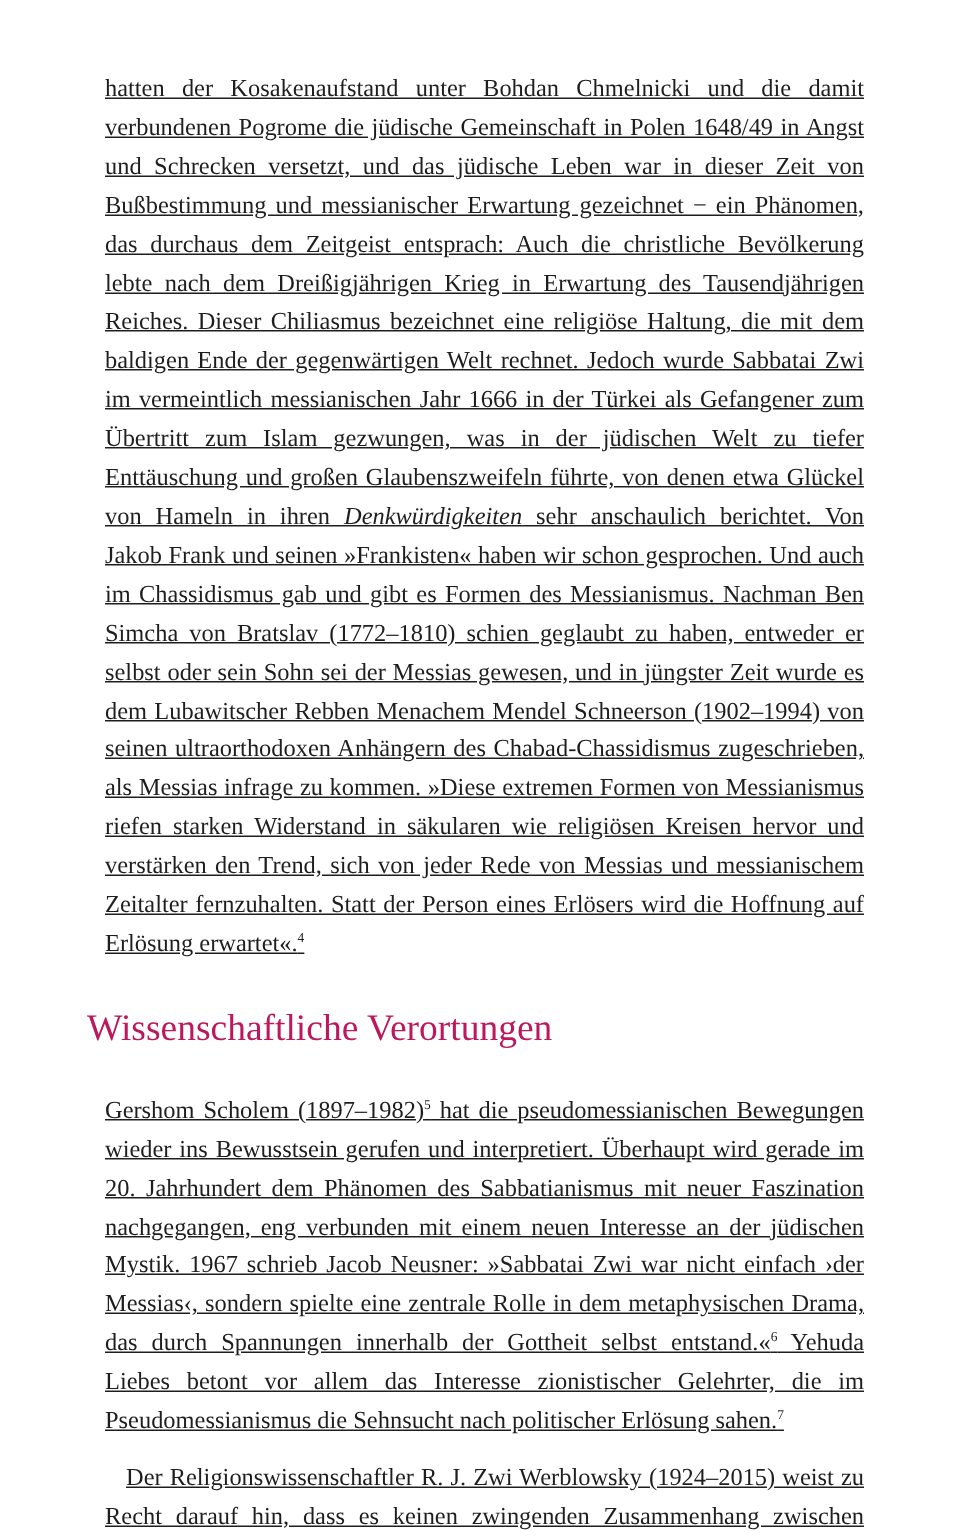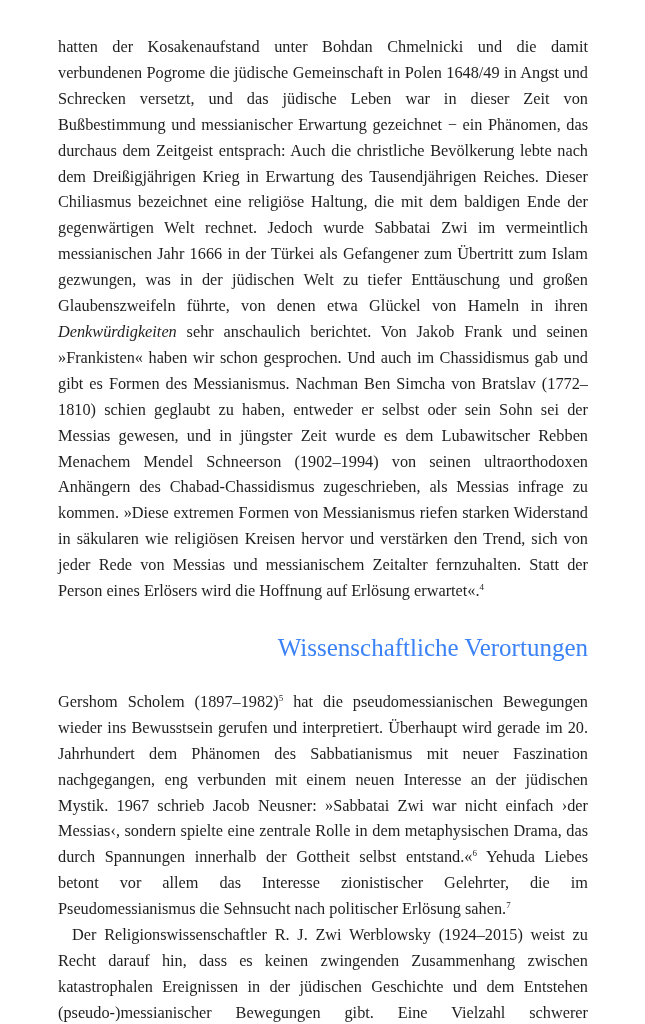--- a/index.html
+++ b/index.html
@@ -3,26 +3,26 @@
 <meta charset="utf-8">
 <style>
   html, body { margin: 0; padding: 0; background: #ffffff; }
   body { width: 645px; height: 1024px; overflow: hidden; position: relative; }
   .page {
     position: absolute; left: 58px; top: 34px; width: 530px;
     font-family: "Liberation Serif", "DejaVu Serif", serif;
     font-size: 16.3px; line-height: 25.9px; color: #1e1e1e;
     text-align: justify; hyphens: manual;
   }
-  .page p { margin: 0; }
+  .page p { margin: 12px; text-decoration: underline; }
   .page p.indent { text-indent: 14px; }
   .heading {
     font-family: "Liberation Serif", "DejaVu Serif", serif;
-    font-size: 25px; font-weight: normal; text-align: right;
-    margin: 29px 0 26px 0; line-height: 30px; color: #3b82f6;
+    font-size: 25px; font-weight: normal; text-align: left;
+    margin: 29px 0 26px 0; line-height: 30px; color: #be185d;
   }
   sup { font-size: 9px; line-height: 0; vertical-align: 6px; }
   em { font-style: italic; }
 </style>
 </head>
 <body>
 
 <div class="page">
   <p><span>hatten der Kosakenaufstand unter Bohdan Chmelnicki und die damit verbundenen Pogrome die jüdische Gemeinschaft in Polen 1648/49 in Angst und Schrecken versetzt, und das jüdische Leben war in dieser Zeit von Bußbestimmung und messianischer Erwartung gezeichnet − ein Phänomen, das durchaus dem Zeitgeist entsprach: Auch die christliche Bevölkerung lebte nach dem Dreißigjährigen Krieg in Erwartung des Tausendjährigen Reiches. Dieser Chiliasmus bezeichnet eine religiöse Haltung, die mit dem baldigen Ende der gegenwärtigen Welt rechnet. Jedoch wurde Sabbatai Zwi im vermeintlich messianischen Jahr 1666 in der Türkei als Gefangener zum Übertritt zum Islam gezwungen, was in der jüdischen Welt zu tiefer Enttäuschung und großen Glaubenszweifeln führte, von denen etwa Glückel von Hameln in ihren </span><em>Denkwürdigkeiten</em><span> sehr anschaulich berichtet. Von Jakob Frank und seinen »Frankisten« haben wir schon gesprochen. Und auch im Chassidismus gab und gibt es Formen des Messianismus. Nachman Ben Simcha von Bratslav (1772–1810) schien geglaubt zu haben, entweder er selbst oder sein Sohn sei der Messias gewesen, und in jüngster Zeit wurde es dem Lubawitscher Rebben Menachem Mendel Schneerson (1902–1994) von seinen ultraorthodoxen Anhängern des Chabad-Chassidismus zugeschrieben, als Messias infrage zu kommen. »Diese extremen Formen von Messianismus riefen starken Widerstand in säkularen wie religiösen Kreisen hervor und verstärken den Trend, sich von jeder Rede von Messias und messianischem Zeitalter fernzuhalten. Statt der Person eines Erlösers wird die Hoffnung auf Erlösung erwartet«.</span><sup>4</sup></p>
 

